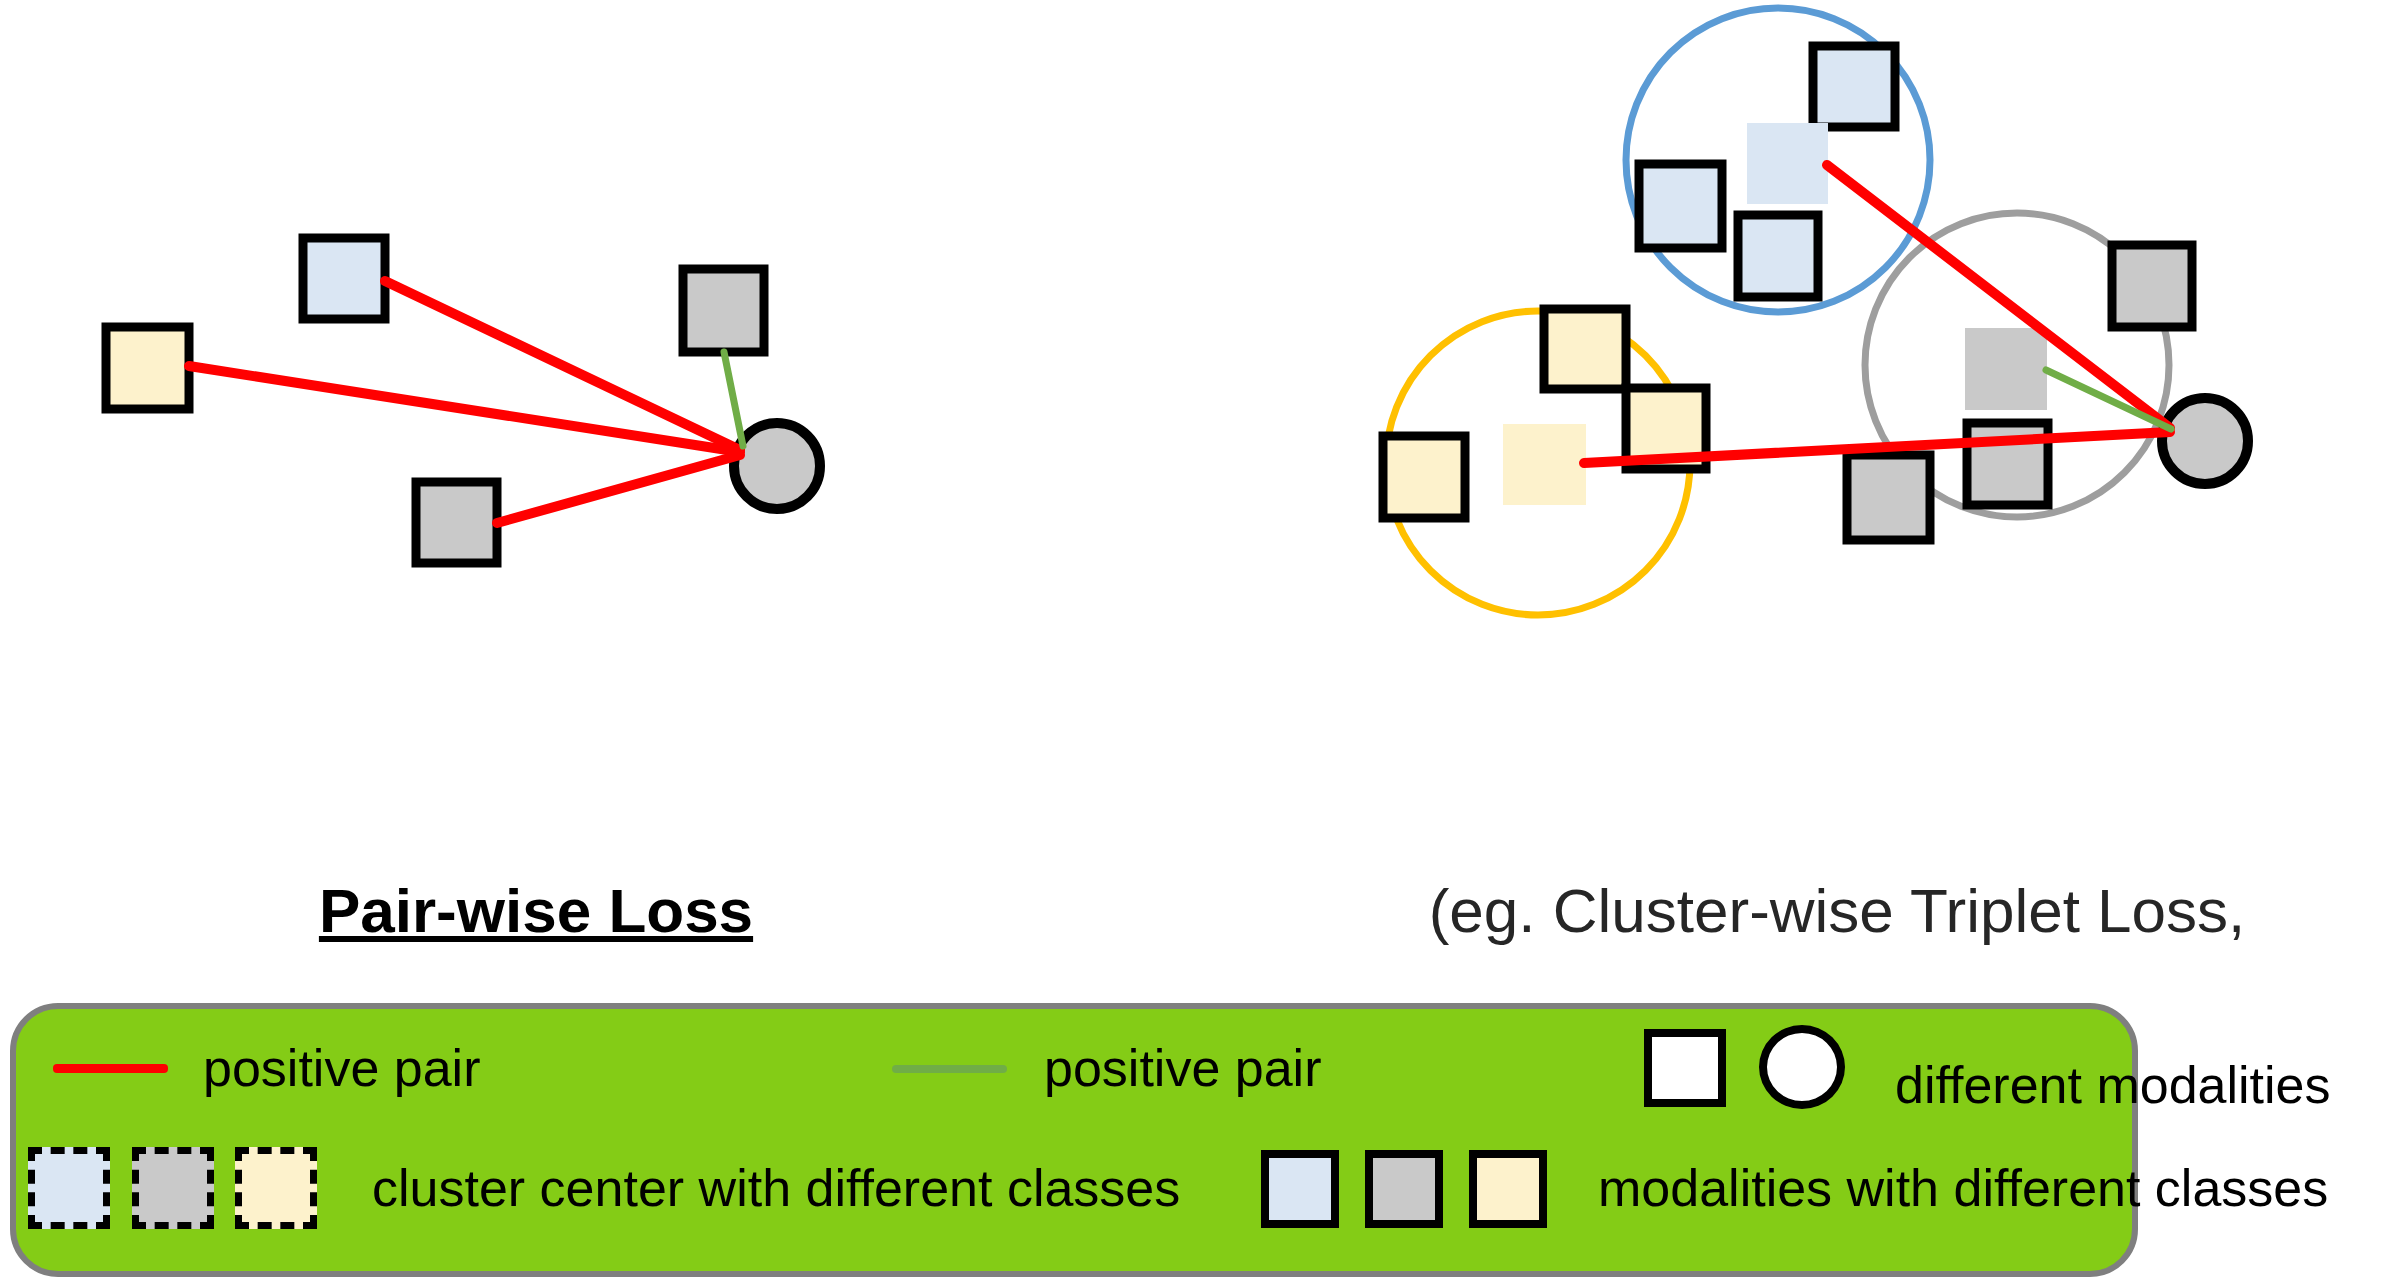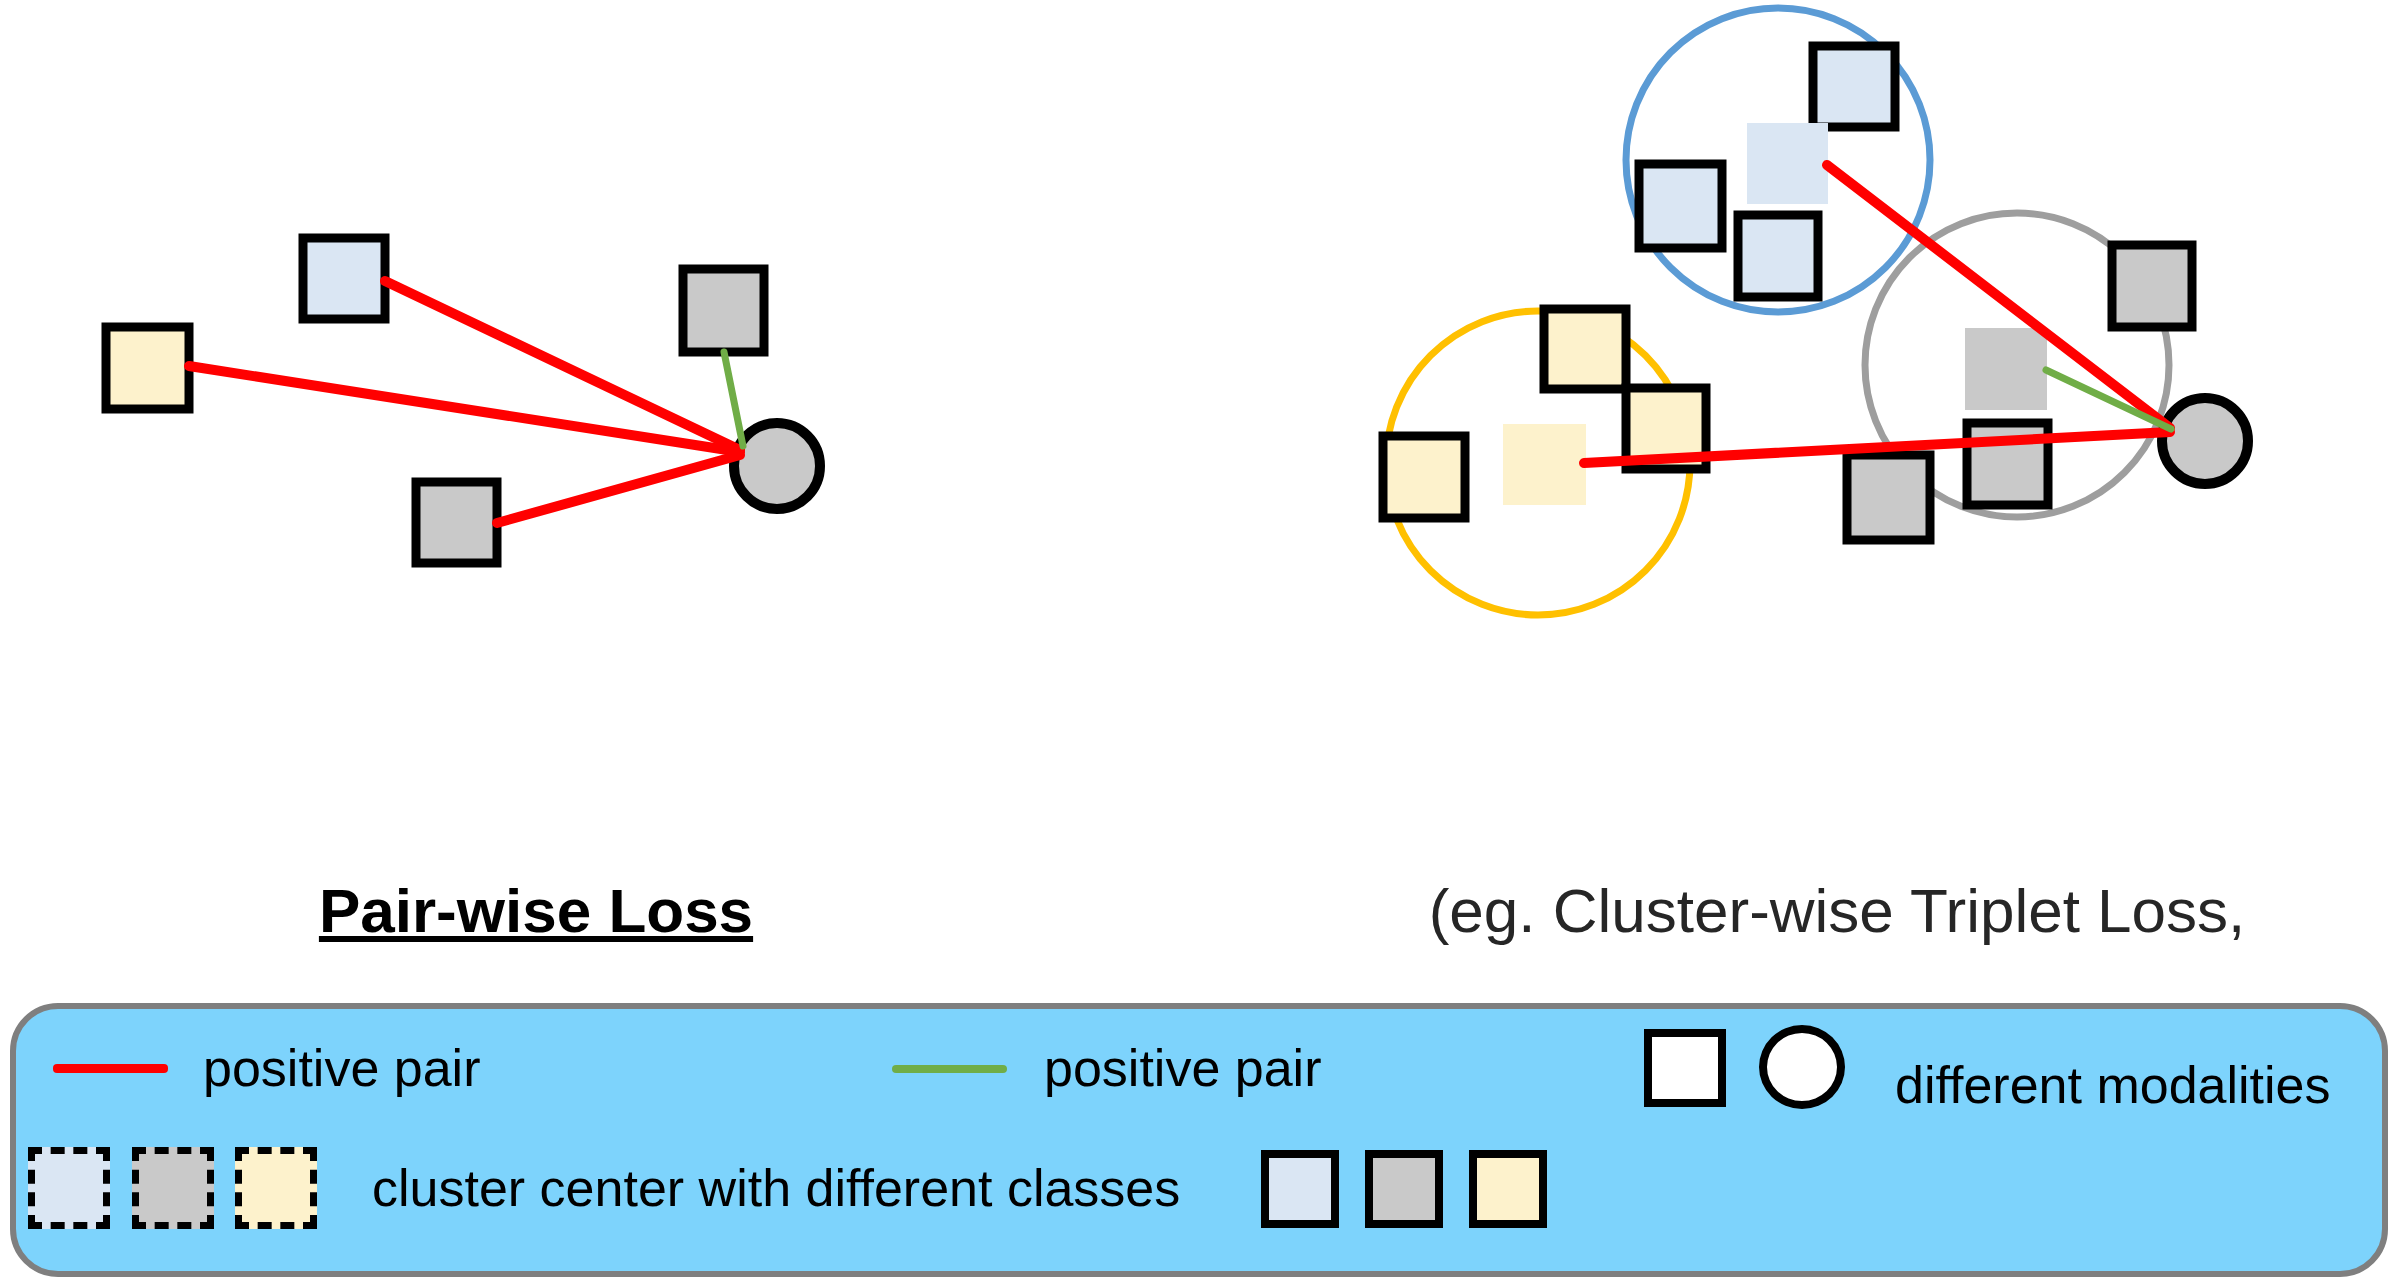--- a/index.html
+++ b/index.html
@@ -47,25 +47,25 @@
     color: #000000;
     text-decoration: underline;
   }
   #left-caption  { left: 136px;  top: 701px; width: 800px; }
   #right-caption { left: 1337px; top: 701px; width: 1000px; }
 
   
   #legend-box {
     position: absolute;
     left: 10px; top: 1003px;
-    width: 2378px; height: 274px;
+    width: 2128px; height: 274px;
     box-sizing: border-box;
     border: 6px solid var(--legend-border-gray, #7f7f7f);
     border-radius: 48px;
-    background: #7dd3fc;
+    background: #84cc16;
   }
   .lg { position: absolute; }
   .lg-label {
     font-size: 52px;
     line-height: 52px;
     color: #000000;
     white-space: pre;
   }
   .lg-line-red {
     width: 115px; height: 9px;
@@ -172,15 +172,16 @@
     <div class="lg lg-label" style="left:1879px; top:50px;">different modalities</div>
 
     <div class="lg lg-dotted bg-blue" style="left:12px; top:138px;"></div>
     <div class="lg lg-dotted bg-gray" style="left:116px; top:138px;"></div>
     <div class="lg lg-dotted bg-yellow" style="left:219px; top:138px;"></div>
     <div class="lg lg-label" style="left:356px; top:153px;">cluster center with different classes</div>
 
     <div class="lg lg-sq lg-fill bg-blue" style="left:1245px; top:141px;"></div>
     <div class="lg lg-sq lg-fill bg-gray" style="left:1349px; top:141px;"></div>
     <div class="lg lg-sq lg-fill bg-yellow" style="left:1453px; top:141px;"></div>
+    <div class="lg lg-label" style="left:1582px; top:153px;">modalities with different classes</div>
   </div>
 
 </div>
 
 </body></html>

